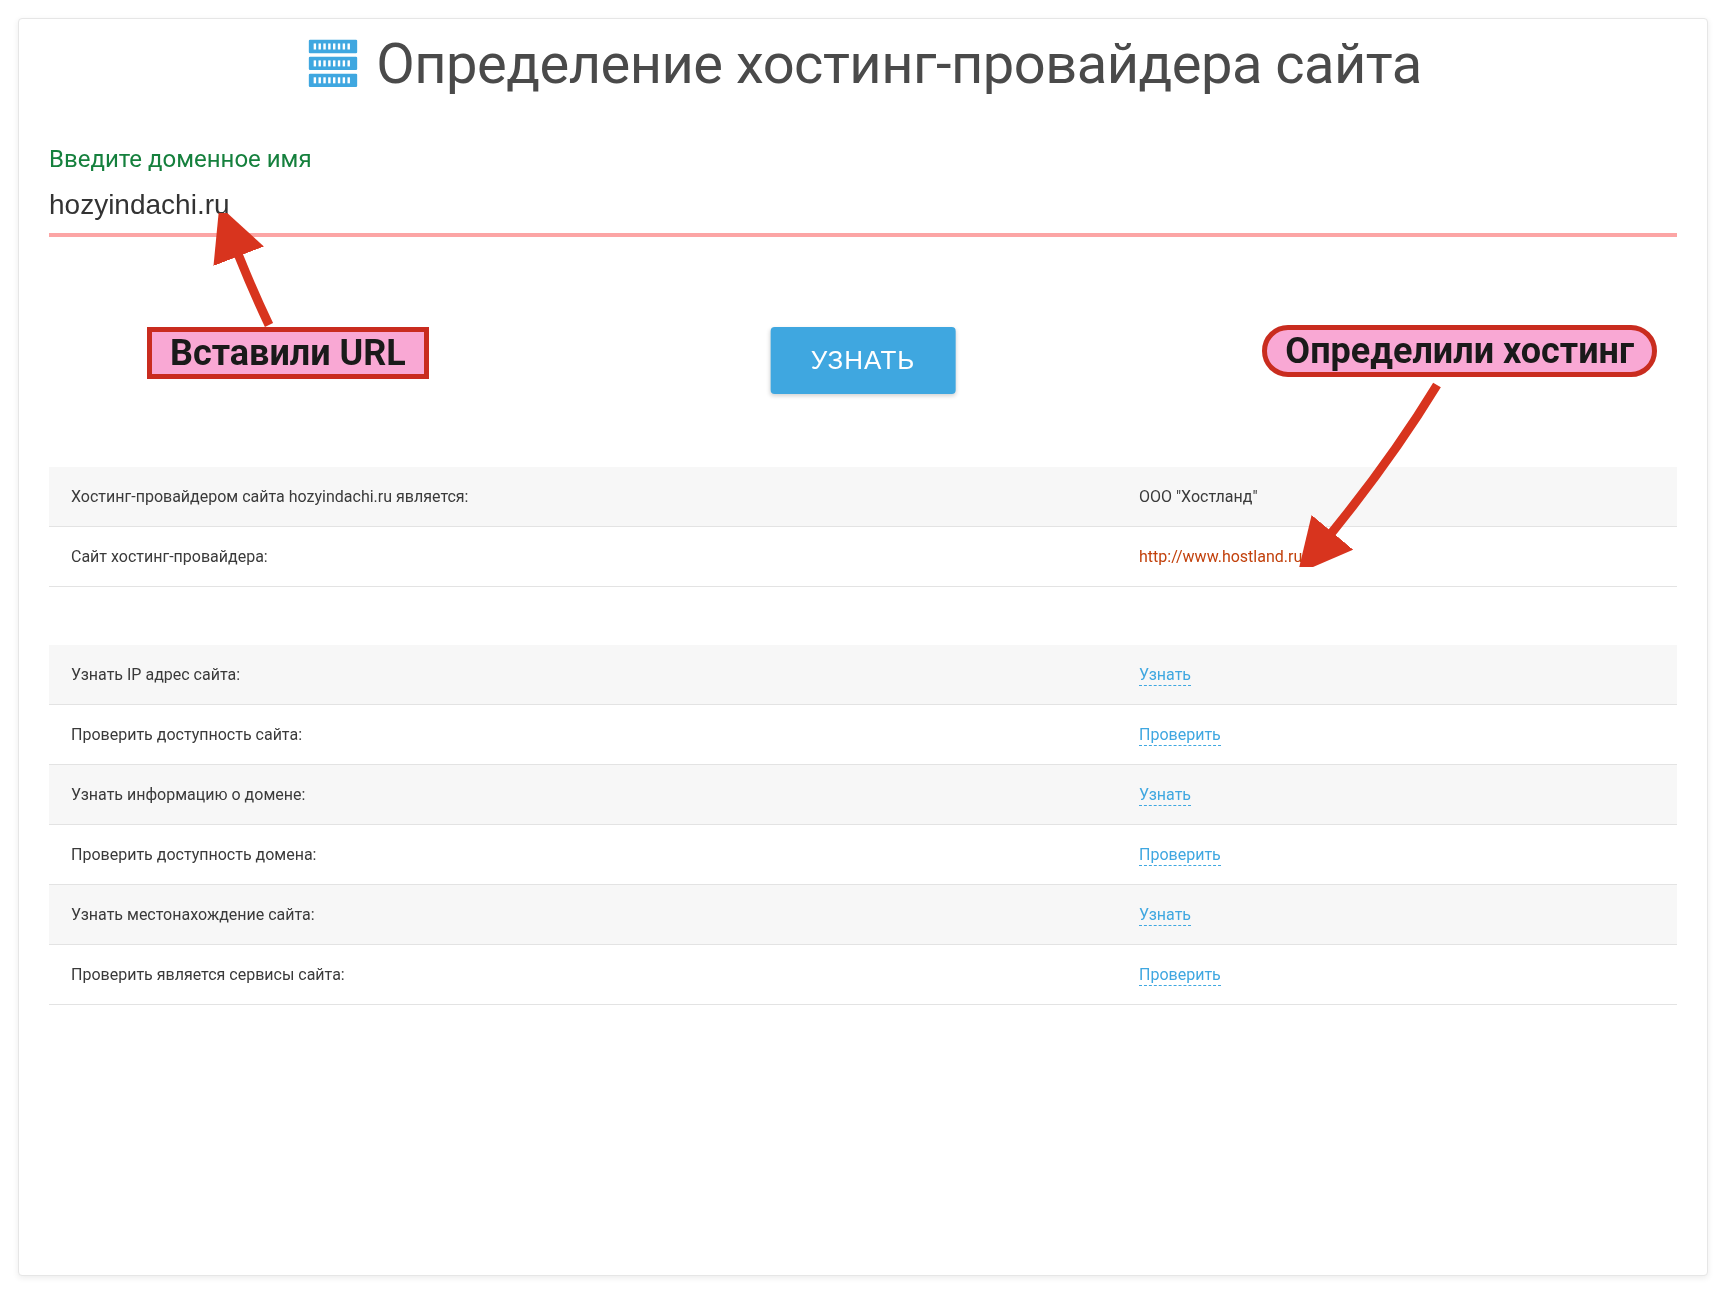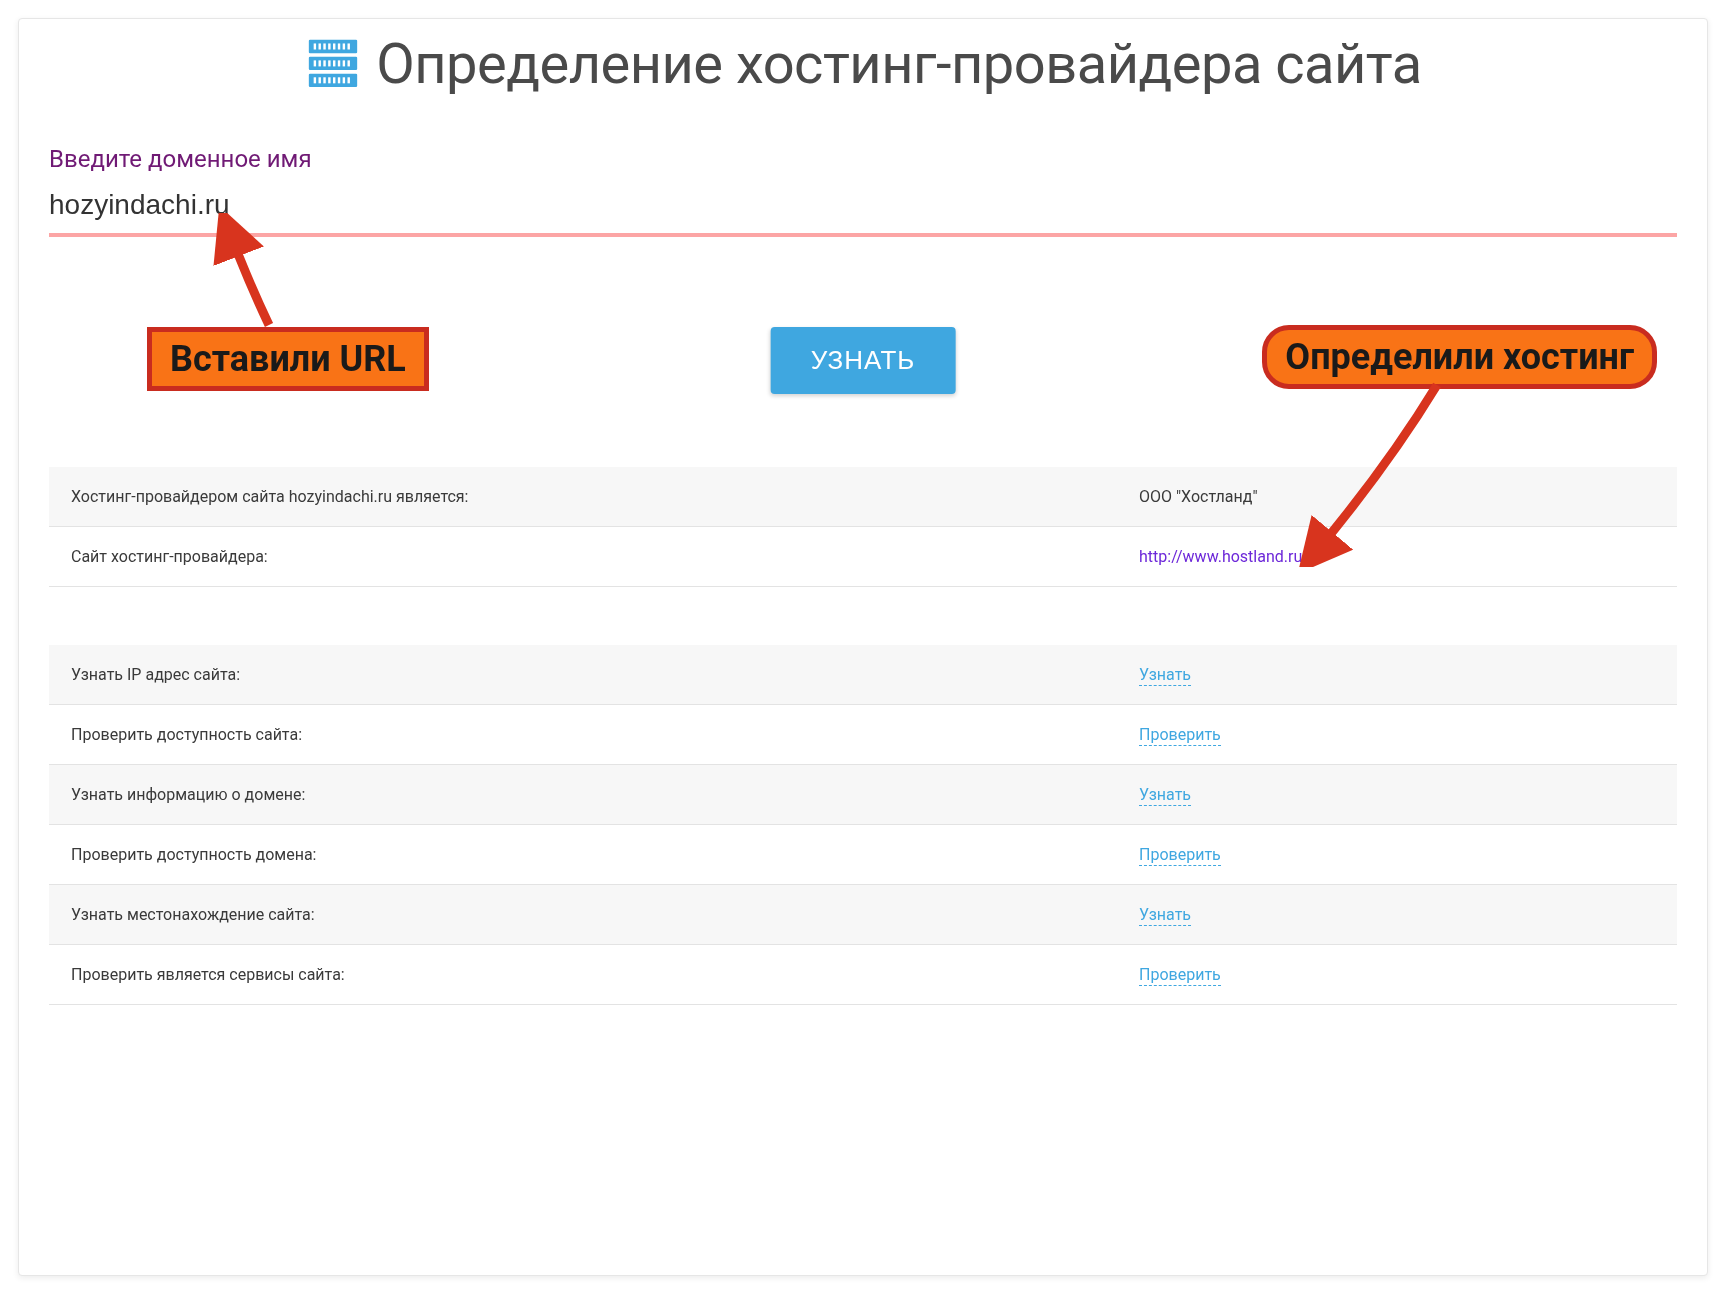--- a/index.html
+++ b/index.html
@@ -31,21 +31,21 @@
   }
   .server-icon svg { display: block; }
   h1.title {
     font-size: 56px;
     font-weight: 400;
     color: #4a4a4a;
     letter-spacing: -0.5px;
   }
   .input-label {
     font-size: 24px;
-    color: #701a75;
+    color: #15803d;
     margin-bottom: 10px;
   }
   .domain-input {
     width: 100%;
     font-size: 28px;
     color: #333;
     border: none;
     border-bottom: 4px solid #fca5a5;
     padding: 6px 0 12px 0;
     outline: none;
@@ -66,23 +66,23 @@
     font-weight: 500;
     letter-spacing: 1px;
     border: none;
     padding: 18px 40px;
     border-radius: 4px;
     cursor: pointer;
     box-shadow: 0 2px 4px rgba(0,0,0,0.18);
   }
   .annot {
     position: absolute;
-    background: #f97316;
+    background: #f9a8d4;
     border: 5px solid #c92c1f;
-    padding: 6px 18px;
+    padding: 0 18px;
     font-size: 36px;
     font-weight: 700;
     color: #1a1a1a;
     white-space: nowrap;
   }
   .annot-left { top: 90px; left: 98px; }
   .annot-right { top: 88px; right: 20px; border-radius: 27px; }
   .arrow { position: absolute; pointer-events: none; }
   .arrow-left { top: -24px; left: 150px; width: 120px; height: 120px; }
   .arrow-right { top: 140px; right: 210px; width: 200px; height: 190px; }
@@ -101,21 +101,21 @@
   table.info tr:nth-child(even) td { background: #ffffff; }
   table.info td.val { width: 560px; }
   .spacer { height: 58px; }
   a.link {
     color: #3fa7e0;
     text-decoration: none;
     border-bottom: 1px dashed #3fa7e0;
     padding-bottom: 1px;
   }
   a.plain-link {
-    color: #6d28d9;
+    color: #c2410c;
     text-decoration: none;
   }
 </style>
 </head>
 <body>
 
 <div class="card">
 
   <div class="title-row">
     <span class="server-icon">

